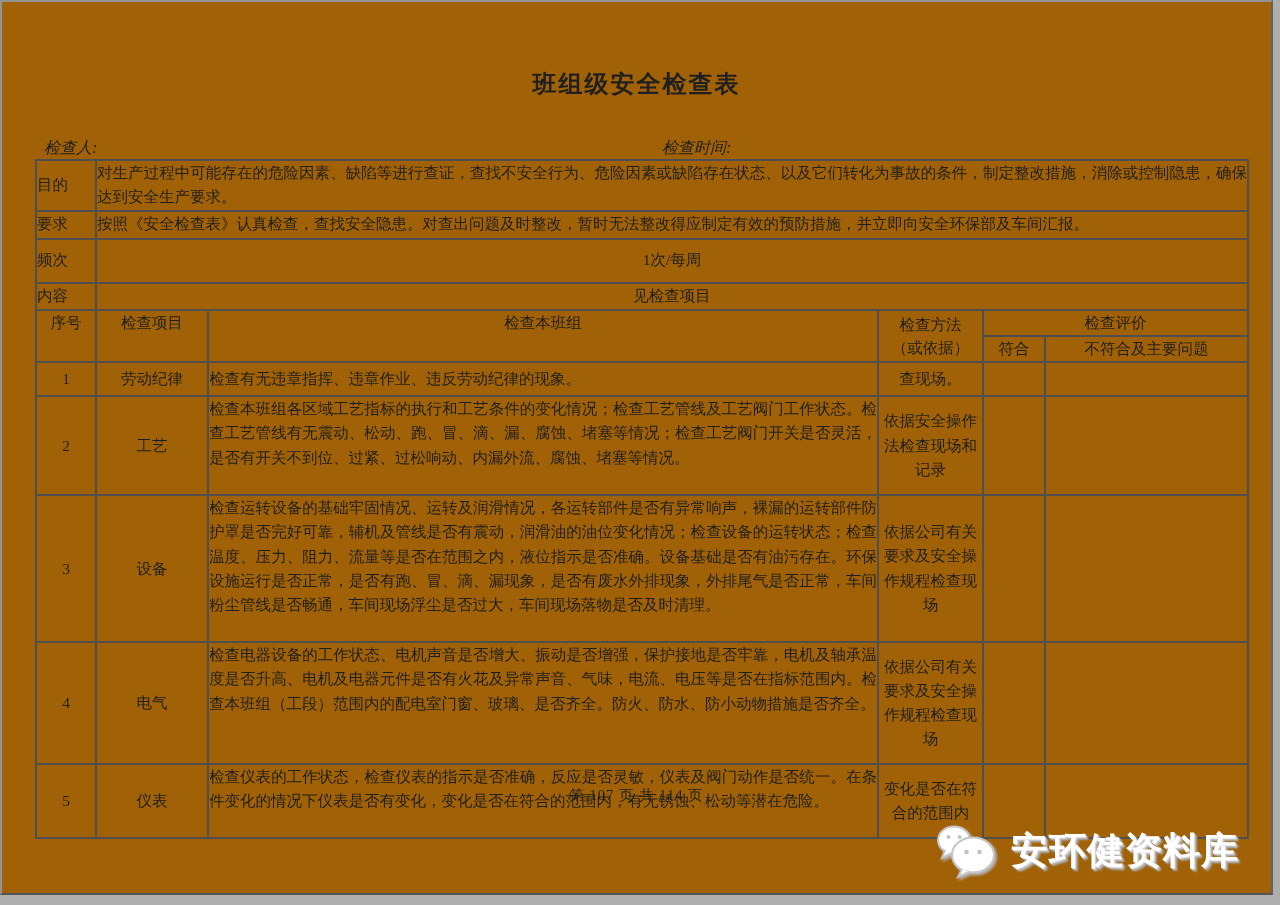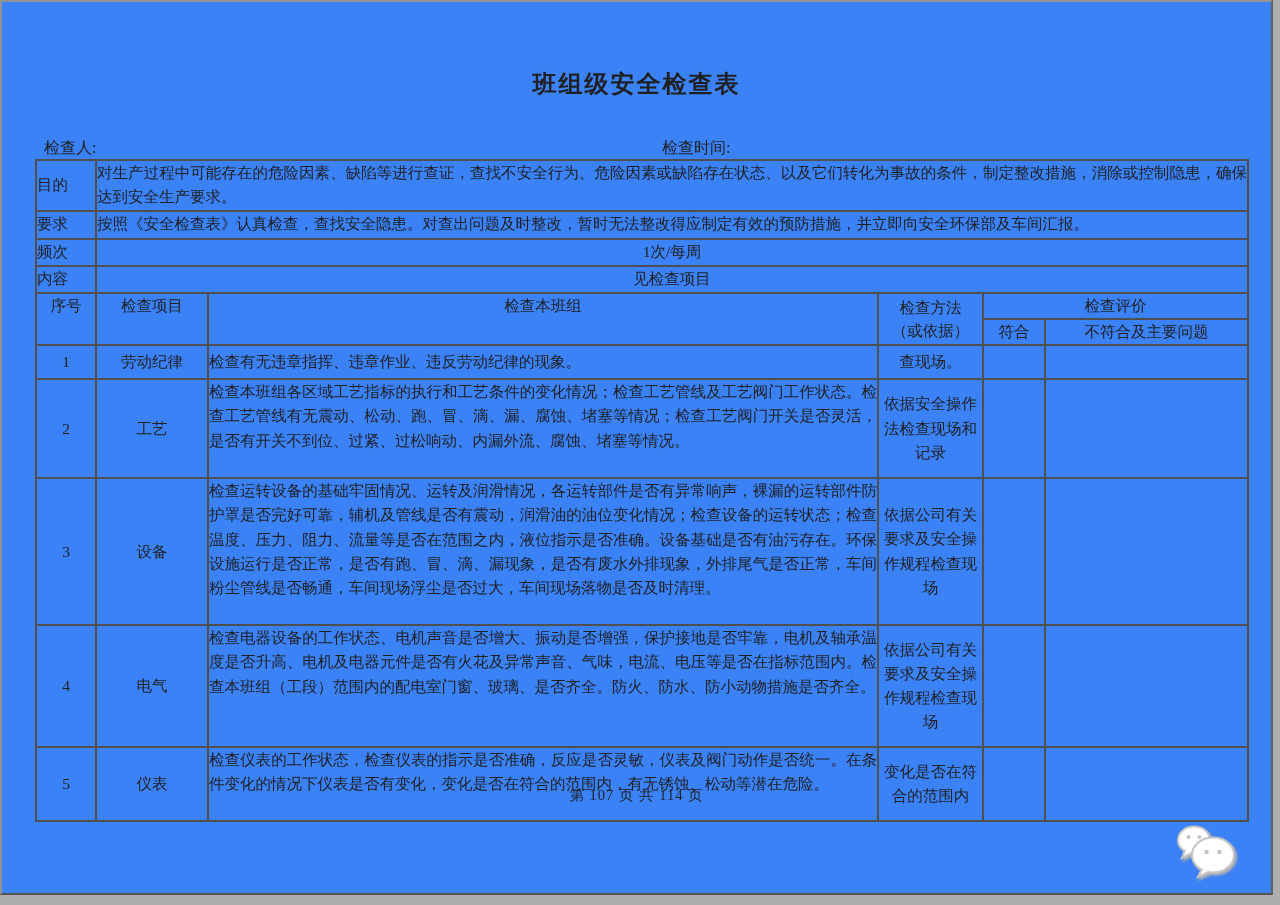--- a/index.html
+++ b/index.html
@@ -4,29 +4,29 @@
 <style>
   html,body{margin:0;padding:0;}
   body{
     width:1280px;height:905px;position:relative;overflow:hidden;
     background:#aeaeae;
     font-family:"Liberation Serif","DejaVu Serif",serif;
     color:#1f1f1f;
   }
   .page{
     position:absolute;top:0;left:0;width:1273px;height:895px;
-    box-sizing:border-box;background:#3b82f6;
+    box-sizing:border-box;background:#a16207;
     border:2px solid #939393;
     border-right-color:#616161;border-bottom-color:#555555;
   }
   .title{
     position:absolute;top:66px;left:0;right:0;
     text-align:center;font-size:24px;font-weight:bold;letter-spacing:2px;
   }
-  .meta-row{position:absolute;top:136px;left:0;right:0;height:22px;font-size:16px;}
+  .meta-row{position:absolute;top:136px;left:0;right:0;height:22px;font-size:16px;font-style:italic;}
   .meta-inspector{position:absolute;left:42px;}
   .meta-time{position:absolute;left:660px;}
   table.sheet{
     position:absolute;top:157px;left:33px;width:1212px;
     border-collapse:collapse;table-layout:fixed;
   }
   table.sheet td{
     border:2px solid #4f4f4f;
     font-size:15.5px;line-height:24.3px;
     overflow:hidden;padding:0;
@@ -34,20 +34,21 @@
   td.lbl{text-align:left;vertical-align:middle;}
   td.info{ text-align:left;vertical-align:middle;padding:1px 9px;text-align:justify;}
   td.info-c{text-align:center;vertical-align:middle;}
   td.hdr{text-align:center;vertical-align:middle;}
   td.hdr-top{vertical-align:top;padding-top:4px;}
   td.num{text-align:center;vertical-align:middle;}
   td.item{text-align:center;vertical-align:middle;}
   td.std{
     text-align:justify;vertical-align:top;
     padding:3px 9px 2px 9px;
+    border-radius:9px;
   }
   td.mth{
     text-align:center;vertical-align:middle;
     padding:1px 15px;line-height:25px;font-size:16px;
   }
   td.mth-sp{line-height:29px;}
   .hdr2line span{display:block;line-height:23px;}
   .footer{
     position:absolute;top:784px;left:0;right:0;
     text-align:center;font-size:14.5px;letter-spacing:1px;
@@ -88,21 +89,21 @@
 
     <tbody>
         <tr style="height:50px">
       <td class="lbl">目的</td>
       <td class="info" colspan="5">对生产过程中可能存在的危险因素、缺陷等进行查证，查找不安全行为、危险因素或缺陷存在状态、以及它们转化为事故的条件，制定整改措施，消除或控制隐患，确保达到安全生产要求。</td>
     </tr>
     <tr style="height:28px">
       <td class="lbl">要求</td>
       <td class="info" colspan="5">按照《安全检查表》认真检查，查找安全隐患。对查出问题及时整改，暂时无法整改得应制定有效的预防措施，并立即向安全环保部及车间汇报。</td>
     </tr>
-    <tr style="height:27px">
+    <tr style="height:44px">
       <td class="lbl">频次</td>
       <td class="info-c" colspan="5">1次/每周</td>
     </tr>
     <tr style="height:27px">
       <td class="lbl">内容</td>
       <td class="info-c" colspan="5">见检查项目</td>
     </tr>
 
     <tr style="height:24px">
       <td class="hdr hdr-top" rowspan="2">序号</td>
@@ -176,15 +177,16 @@
           <path d="M27 46 L23 54 L34 49" fill="none"></path>
         </g>
         <g fill="#c2c2c2">
           <circle cx="13.5" cy="14" r="2"></circle>
           <circle cx="24.5" cy="14" r="2"></circle>
           <circle cx="31.5" cy="29" r="2.3"></circle>
           <circle cx="44.5" cy="29" r="2.3"></circle>
         </g>
       </svg>
     </span>
+    <span class="wm-text">安环健资料库</span>
   </div>
 
 </div>
 
 </body></html>

